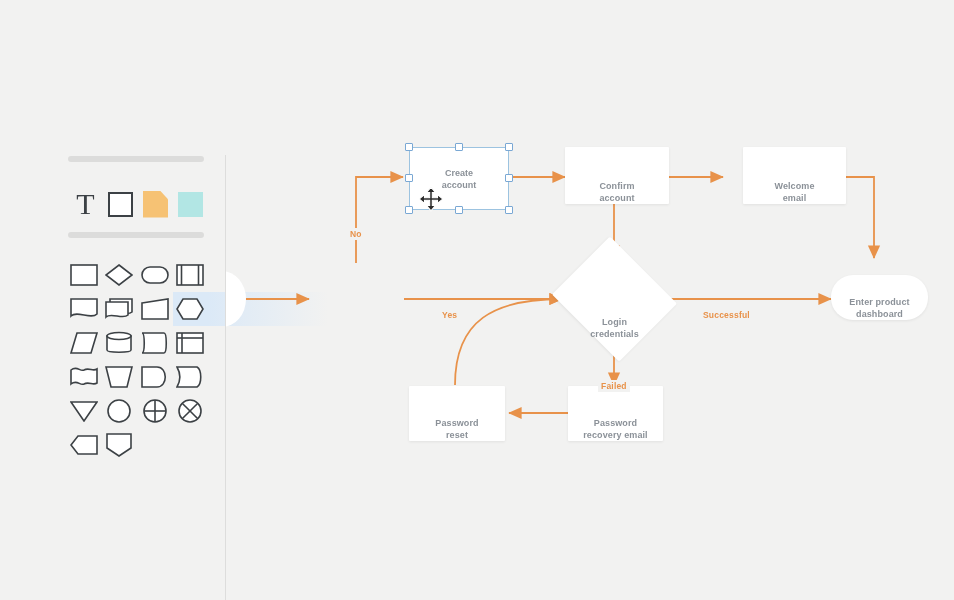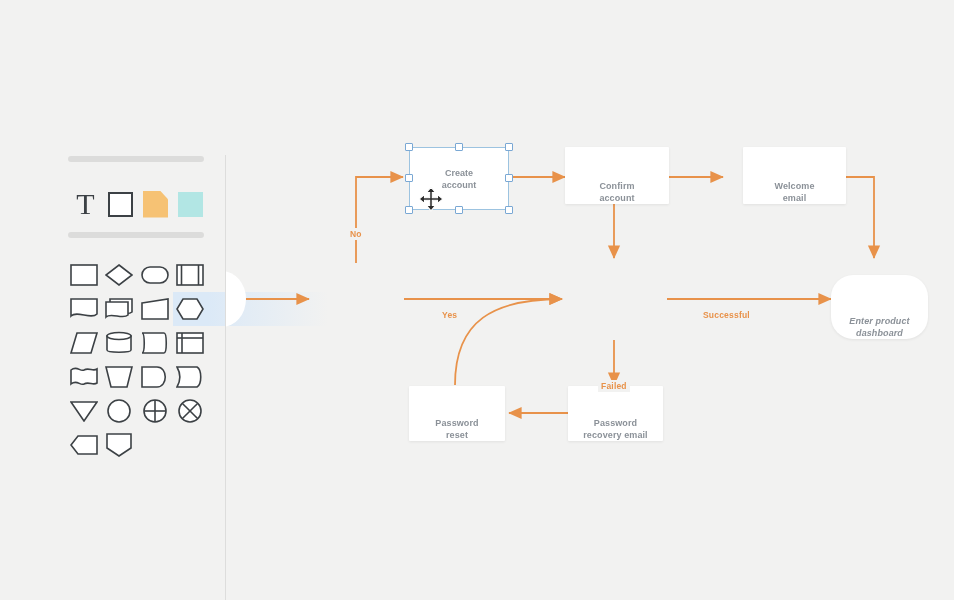--- a/index.html
+++ b/index.html
@@ -326,22 +326,26 @@
     </svg>
 
     <div class="node rect" style="left:339px;top:147px;width:104px;height:57px;">
       <span class="lbl">Confirm<br>account</span>
     </div>
 
     <div class="node rect" style="left:517px;top:147px;width:103px;height:57px;">
       <span class="lbl">Welcome<br>email</span>
     </div>
 
-
-    <div class="node stadium" style="left:605px;top:275px;width:97px;height:64px;font-style:italic;">
+    <div class="node diamond" style="left:341px;top:258px;width:95px;height:82px;">
+      <div class="diamond-shape"></div>
+      <span class="lbl">Login<br>credentials</span>
+    </div>
+
+    <div class="node stadium" style="left:605px;top:275px;width:97px;height:45px;">
       <span class="lbl">Enter product<br>dashboard</span>
     </div>
 
     <div class="node rect" style="left:342px;top:386px;width:95px;height:55px;">
       <span class="lbl">Password<br>recovery email</span>
     </div>
 
     <div class="node rect" style="left:183px;top:386px;width:96px;height:55px;">
       <span class="lbl">Password<br>reset</span>
     </div>

